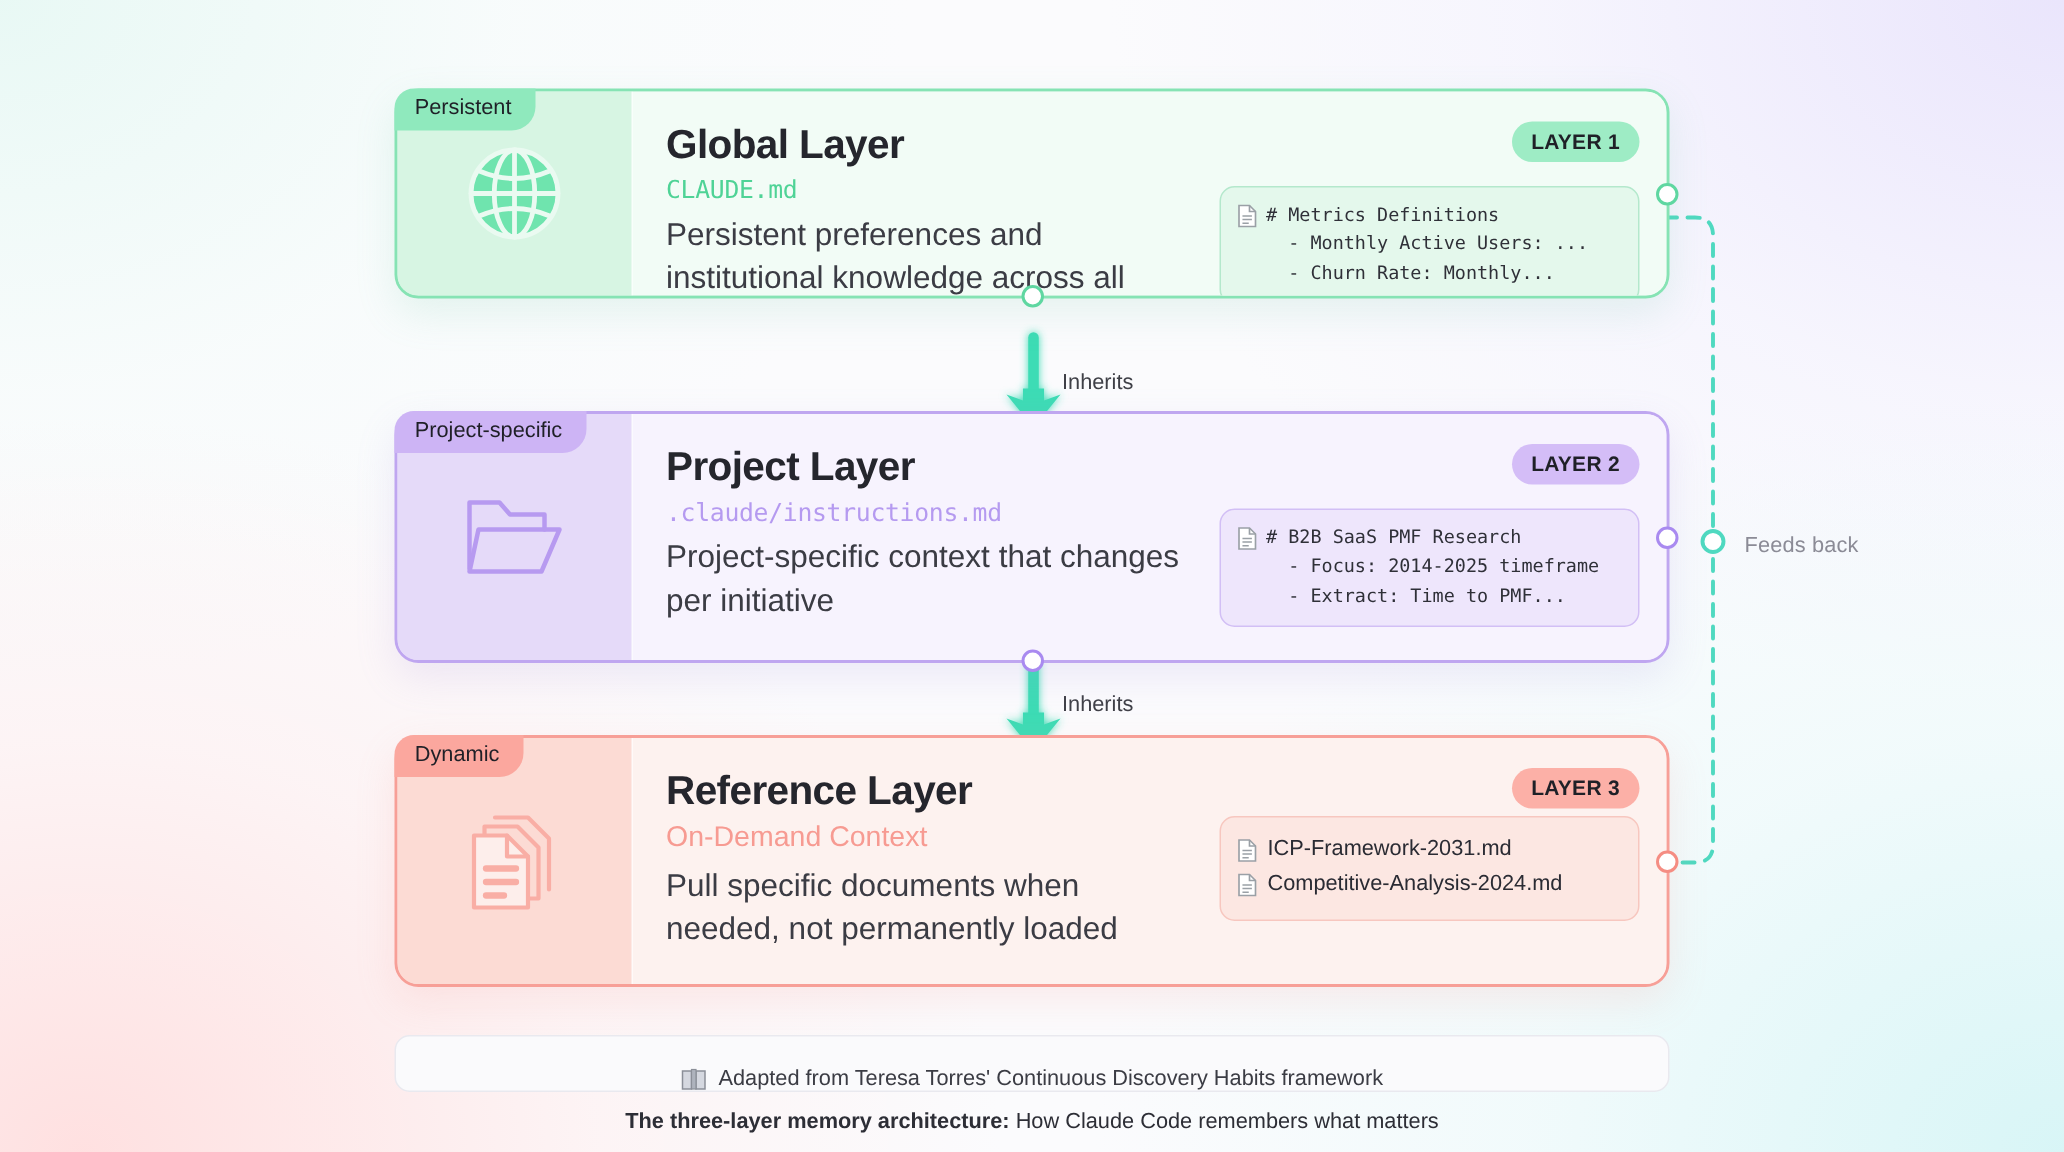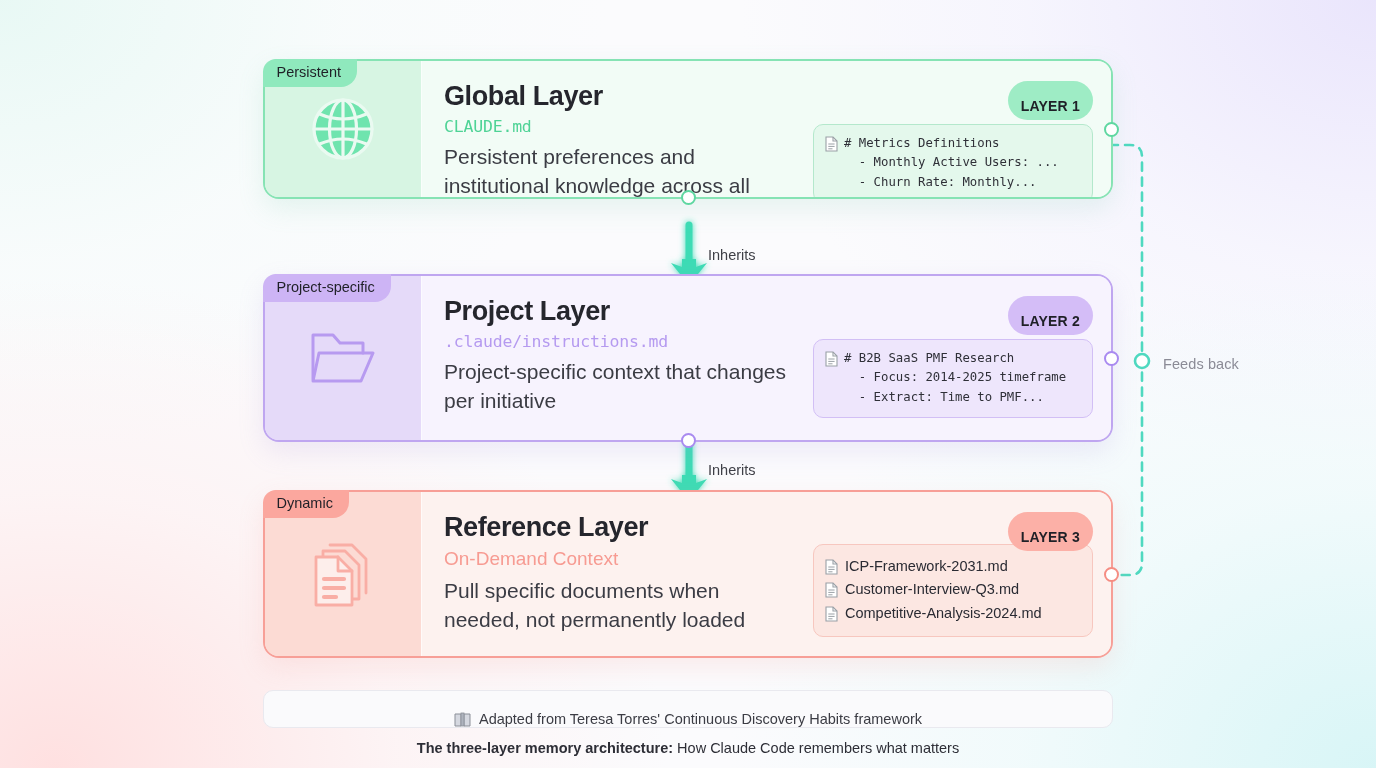--- a/index.html
+++ b/index.html
@@ -150,21 +150,21 @@
     line-height: 1.1;
   }
   .card.l1 .tag-chip { background: #8fe9bd; border-radius: 13px 0 16px 0; }
   .card.l2 .tag-chip { background: #cdb4f5; border-radius: 13px 0 16px 0; }
   .card.l3 .tag-chip { background: #fba79e; border-radius: 13px 0 16px 0; }
 
   .layer-badge {
     position: absolute;
     right: 18px;
     top: 20px;
-    padding: 17px 13px 6px;
+    padding: 5px 13px 6px;
     border-radius: 20px;
     font-size: 14px;
     font-weight: bold;
     letter-spacing: .2px;
     color: #1f2027;
     z-index: 3;
   }
   .card.l1 .layer-badge { background: #9eecc5; }
   .card.l2 .layer-badge { background: #d4bdf7; }
   .card.l3 .layer-badge { background: #fcb0a7; text-align: center; }
@@ -410,32 +410,20 @@
           <div class="snip-row">
             <svg class="doc-glyph" width="13" height="16" viewBox="0 0 13 16">
               <path d="M1 1 h7 l4 4 v10 h-11 z" fill="#ffffff" stroke="#9aa0a6" stroke-width="1.1"></path>
               <path d="M8 1 v4 h4" fill="none" stroke="#9aa0a6" stroke-width="1.1"></path>
               <g stroke="#9aa0a6" stroke-width="1">
                   <line x1="3.3" y1="8" x2="9.6" y2="8"></line>
                   <line x1="3.3" y1="10.4" x2="9.6" y2="10.4"></line>
                   <line x1="3.3" y1="12.8" x2="7.5" y2="12.8"></line>
                 </g>
             </svg>
-            <span class="file-name">Customer-Interview-Q3.md</span>
-          </div>
-          <div class="snip-row">
-            <svg class="doc-glyph" width="13" height="16" viewBox="0 0 13 16">
-              <path d="M1 1 h7 l4 4 v10 h-11 z" fill="#ffffff" stroke="#9aa0a6" stroke-width="1.1"></path>
-              <path d="M8 1 v4 h4" fill="none" stroke="#9aa0a6" stroke-width="1.1"></path>
-              <g stroke="#9aa0a6" stroke-width="1">
-                  <line x1="3.3" y1="8" x2="9.6" y2="8"></line>
-                  <line x1="3.3" y1="10.4" x2="9.6" y2="10.4"></line>
-                  <line x1="3.3" y1="12.8" x2="7.5" y2="12.8"></line>
-                </g>
-            </svg>
             <span class="file-name">Competitive-Analysis-2024.md</span>
           </div>
         </div>
       </div>
     </div>
     <div class="node right"></div>
   </div>
 
   <div class="attribution">
     <svg width="17" height="15" viewBox="0 0 17 15">

